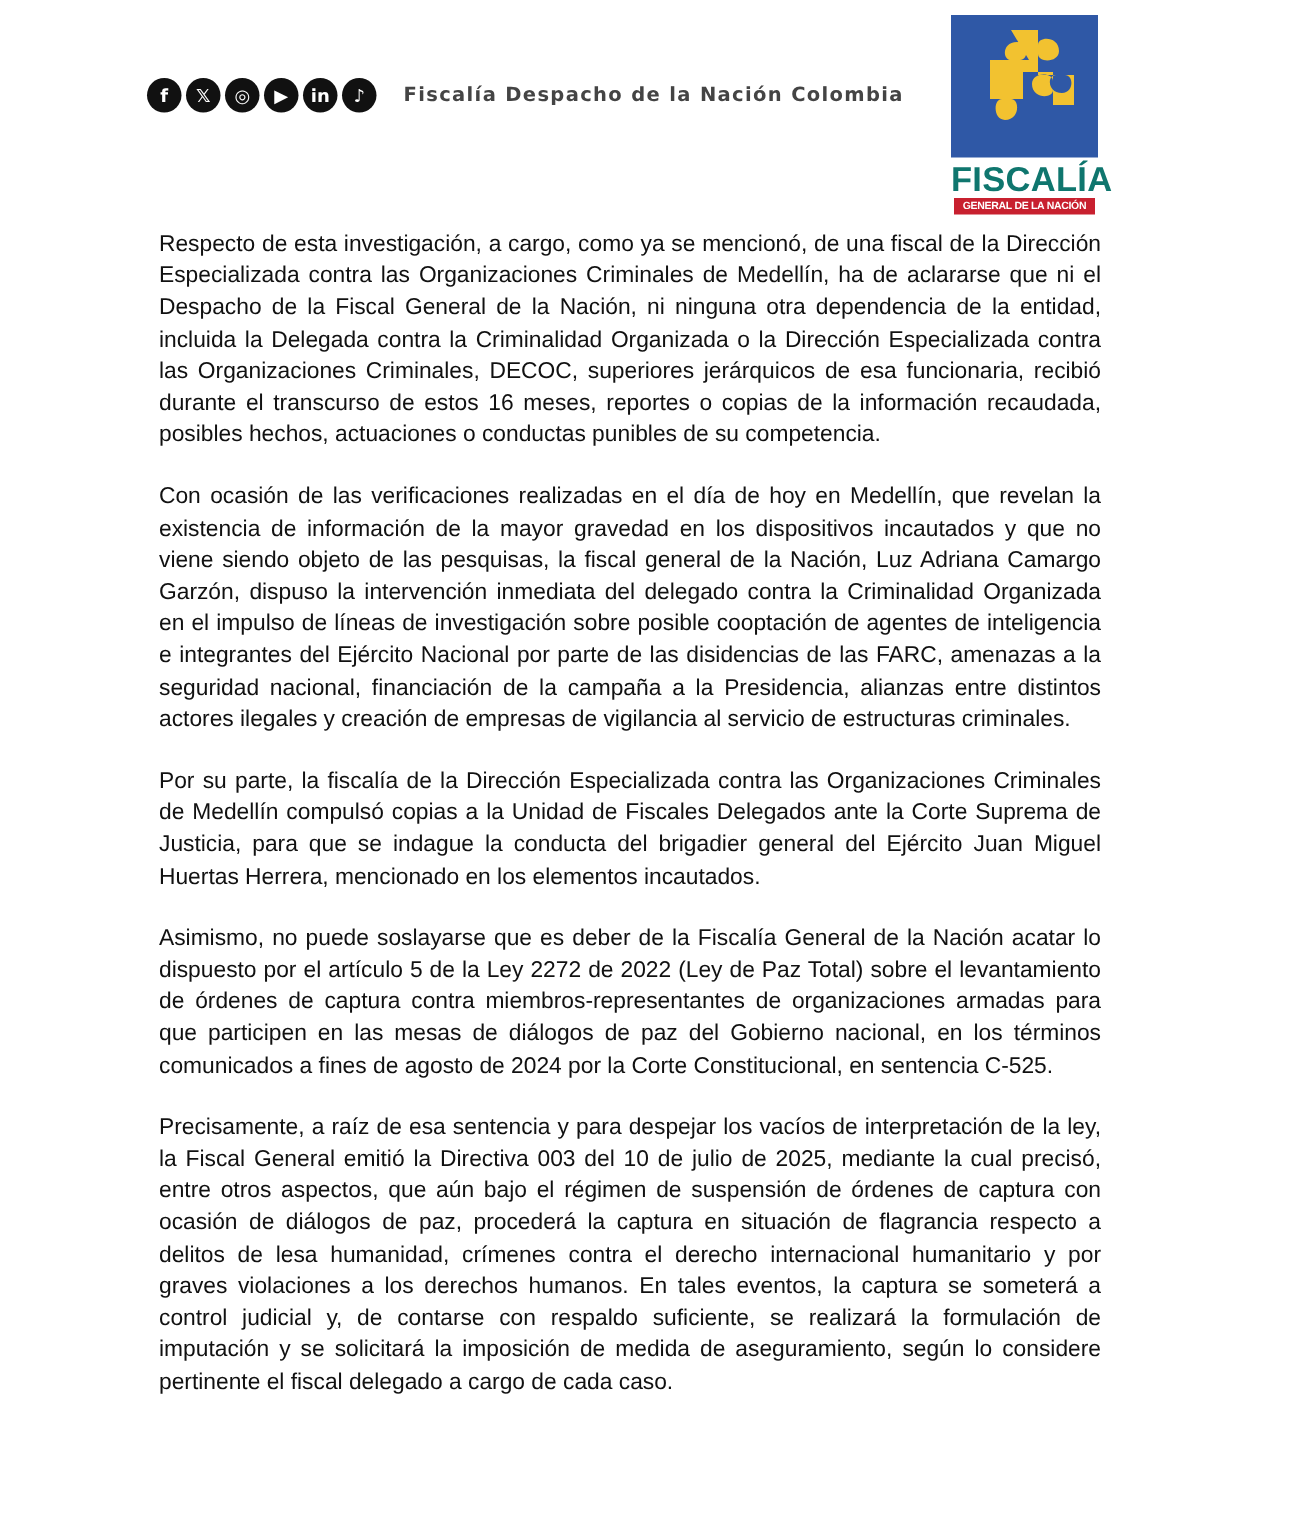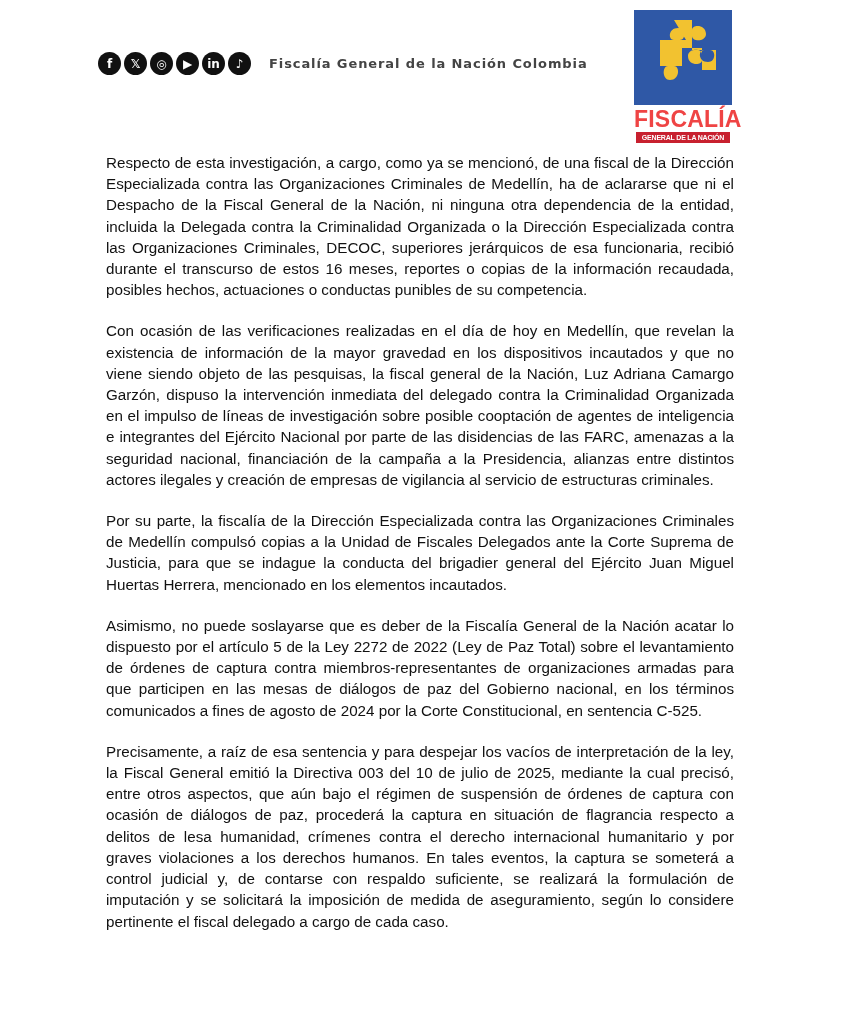--- a/index.html
+++ b/index.html
@@ -3,38 +3,38 @@
 <meta charset="utf-8">
 <style>
   html, body { margin: 0; padding: 0; background: #ffffff; }
   body { width: 866px; height: 1024px; position: relative; overflow: hidden; font-family: "Liberation Sans", sans-serif; color: #111; }
   .header { position: absolute; left: 98px; top: 52px; display: flex; align-items: center; }
   .social { display: flex; gap: 3px; }
   .soc { width: 23px; height: 23px; border-radius: 50%; background: #111; color: #fff; display: flex; align-items: center; justify-content: center; font-size: 12px; font-weight: bold; font-family: "DejaVu Sans", sans-serif; }
   .org-name { margin-left: 18px; font-size: 13px; font-weight: bold; color: #444; letter-spacing: 0.9px; font-family: "DejaVu Sans", sans-serif; }
   .logo { position: absolute; left: 634px; top: 10px; width: 98px; }
   .logo-box { width: 98px; height: 95px; background: #2f58a6; position: relative; }
-  .logo-word { color: #ef4444; font-weight: bold; font-size: 23px; text-align: center; margin-top: 2px; letter-spacing: 0.2px; line-height: 24px; }
+  .logo-word { color: #0f766e; font-weight: bold; font-size: 23px; text-align: center; margin-top: 2px; letter-spacing: 0.2px; line-height: 24px; }
   .logo-sub { background: #c8202f; color: #fff; font-size: 7px; text-align: center; font-weight: bold; padding: 2px 0; margin: 1px 2px 0 2px; letter-spacing: -0.2px; }
   .body { position: absolute; left: 106px; top: 152px; width: 628px; font-family: "Liberation Sans", sans-serif; font-size: 15.2px; line-height: 21.2px; text-align: justify; }
   .body p { margin: 0 0 20px 0; }
 </style>
 </head>
 <body>
 
 <div class="header">
   <div class="social">
     <span class="soc">f</span>
     <span class="soc">𝕏</span>
     <span class="soc">◎</span>
     <span class="soc">▶</span>
     <span class="soc">in</span>
     <span class="soc">♪</span>
   </div>
-  <span class="org-name">Fiscalía General de la Nación Colombia</span>
+  <span class="org-name">Fiscalía Despacho de la Nación Colombia</span>
 </div>
 
 <div class="logo">
   <div class="logo-box">
     <svg width="98" height="95" viewBox="0 0 98 95">
       <path fill="#f2c230" d="M40 10 h18 v10 c0 -6 14 -6 14 4 c0 8 -14 8 -14 2 v14 h12 c-6 0 -6 12 4 12 c8 0 8 -12 2 -12 h6 v20 h-14 v-10 c0 6 -14 6 -14 -4 c0 -8 14 -8 14 -2 v-6 h-20 v18 h-8 c6 0 6 14 -4 14 c-8 0 -8 -14 -2 -14 h-8 v-26 h14 c-6 0 -6 -12 4 -12 c8 0 8 12 2 12 h6 z"></path>
     </svg>
   </div>
   <div class="logo-word">FISCALÍA</div>
   <div class="logo-sub">GENERAL DE LA NACIÓN</div>

